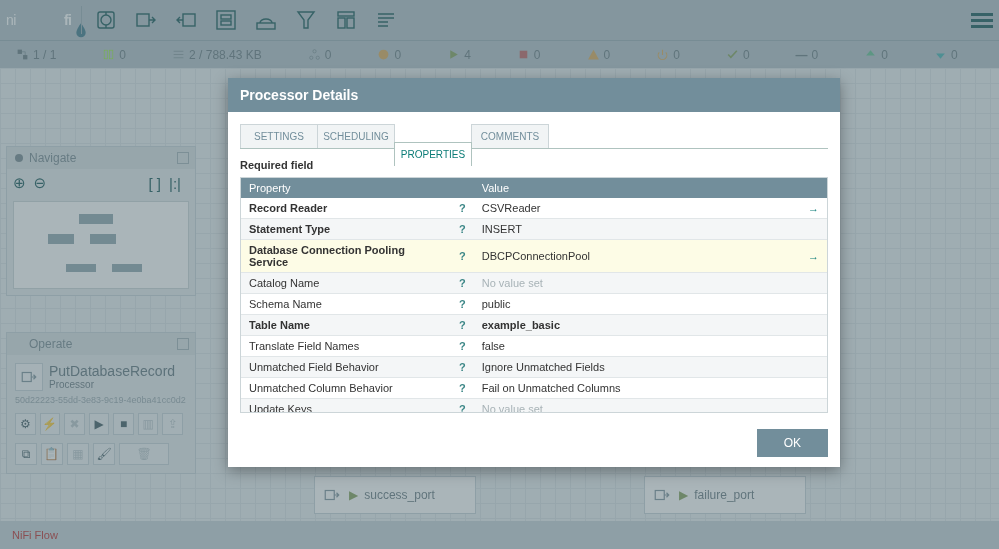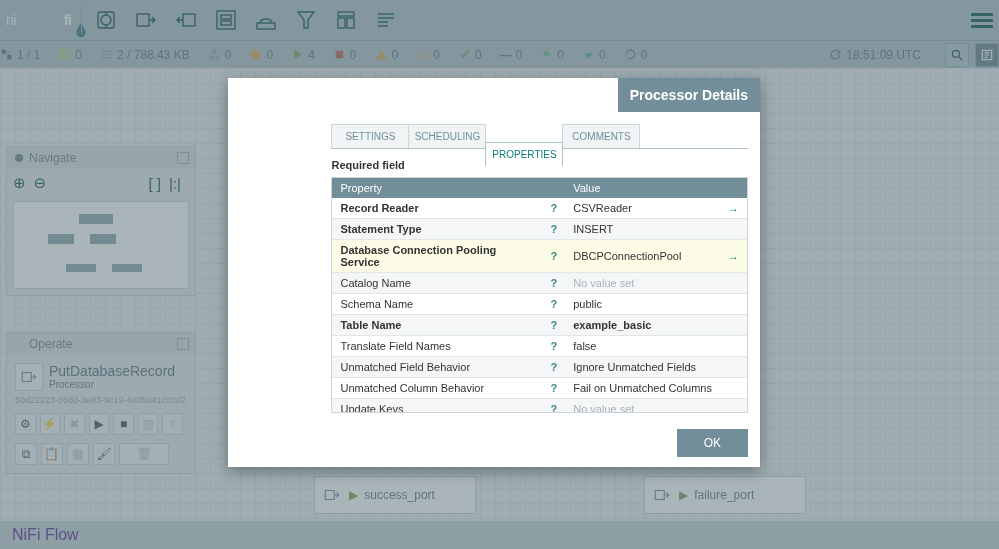--- a/index.html
+++ b/index.html
@@ -16,39 +16,39 @@
   .drop svg{width:16px;height:20px;fill:#2d6d82;margin-left:2px;}
   .tool-btn { width:40px; height:40px; display:flex; align-items:center; justify-content:center; color:#004849;}
   .tool-btn svg { width:24px; height:24px; stroke:#004849; fill:none; stroke-width:1.4;}
   .tool-sep { width:1px; height:28px; background:#8fa4ad; margin:0 4px;}
   .hamburger { margin-left:auto; }
   .hamburger div{width:22px;height:3px;background:#004849;margin:3px 0;}
 
   
   .status {
     height:28px; background:#aabbc3; border-top:1px solid #8fa4ad;
-    display:flex; align-items:center; font-size:12px; color:#5c7078; padding:0 0;
+    display:flex; align-items:center; font-size:12px; color:#5c7078; padding:0 16px;gap:28px;
   }
   .status .item { display:flex; align-items:center; margin-right:18px; white-space:nowrap;}
   .status .item svg { width:13px; height:13px; margin-right:4px;}
   .status-right { margin-left:auto; display:flex; align-items:center;}
   .sq-btn { width:24px;height:24px; border:1px solid #8fa4ad; background:#b5c6cd; margin-left:6px;
             display:flex;align-items:center;justify-content:center; color:#004849;}
   .sq-btn.active{ background:#5f7c86; color:#fff;}
 
   
   .canvas-wrap { position:relative; height:calc(549px - 40px - 28px - 28px);
     background-color:#e7edef;
     background-image:
       linear-gradient(#d5dee2 1px, transparent 1px),
       linear-gradient(90deg, #d5dee2 1px, transparent 1px);
     background-size: 15px 15px;
   }
   .footer { height:28px; background:#c1ced4; display:flex; align-items:center; padding:0 12px;
-            font-size:16px; color:#4c1d95;text-align:center;}
+            font-size:11px; color:#b91c1c;text-align:center;}
 
   
   .panel { position:absolute; width:190px; background:#e3e8eb; border:1px solid #c2cfd4; }
   .panel-head { height:22px; background:#d6dee1; display:flex; align-items:center; padding:0 6px;
                 font-size:12px; color:#6a7f87;}
   .panel-head svg{width:12px;height:12px;margin-right:4px;fill:#6a7f87;}
   .panel-head .min { margin-left:auto; width:12px;height:12px; border:1px solid #9aabb2;}
   .nav-panel { top:78px; left:6px; }
   .nav-tools { height:28px; display:flex; align-items:center; padding:0 6px; color:#004849;}
   .nav-tools > span {margin-right:8px; font-size:15px; cursor:pointer;}
@@ -69,22 +69,22 @@
   .proc-row{display:flex;align-items:flex-start;}
 
   
   .port-box { position:absolute; width:162px; height:38px; background:#fff; border:1px solid #c2cfd4;
               display:flex; align-items:center; padding:0 8px; font-size:12px; color:#5c7078;}
   .port-box svg{width:18px;height:18px;margin-right:8px;fill:none;stroke:#728994;stroke-width:1.6;}
   .port-tri{color:#7a9a4e;margin-right:6px;}
 
   
   .overlay { position:absolute; inset:0; background:rgba(100,120,128,0.55); }
-  .dialog { position:absolute; left:228px; top:78px; width:532px; background:#fff;
-            box-shadow:0 4px 14px rgba(0,0,0,.35); display:flex; flex-direction:column;align-items:flex-end;}
+  .dialog { position:absolute; left:228px; top:78px; width:612px; background:#fff;
+            box-shadow:0 4px 14px rgba(0,0,0,.35); display:flex; flex-direction:column;}
   .dlg-head { background:#728e9b; color:#fff; height:34px; display:flex; align-items:center;
               padding:0 12px; font-size:14px; font-weight:600;}
   .dlg-body { padding:12px 12px 6px; font-size:12px; color:#555;}
   .tabs { display:flex; border-bottom:1px solid #afc3bf; margin-bottom:10px;}
   .tab { padding:6px 0; width:78px; text-align:center; font-size:10px; color:#728e9b; border:1px solid #ccd5d8;
          border-bottom:none; background:#f1f4f5; margin-right:-1px; cursor:pointer;}
   .tab.active { background:#fff; color:#0b7c77; border-color:#afc3bf; position:relative; top:18px;}
   .req { font-size:11px; font-weight:600; color:#333; margin-bottom:6px;}
   .prop-table { width:100%; border-collapse:collapse; font-size:11px;}
   .prop-table th { background:#728e9b; color:#fff; text-align:left; font-weight:500; padding:4px 8px;margin-top:32px;}

